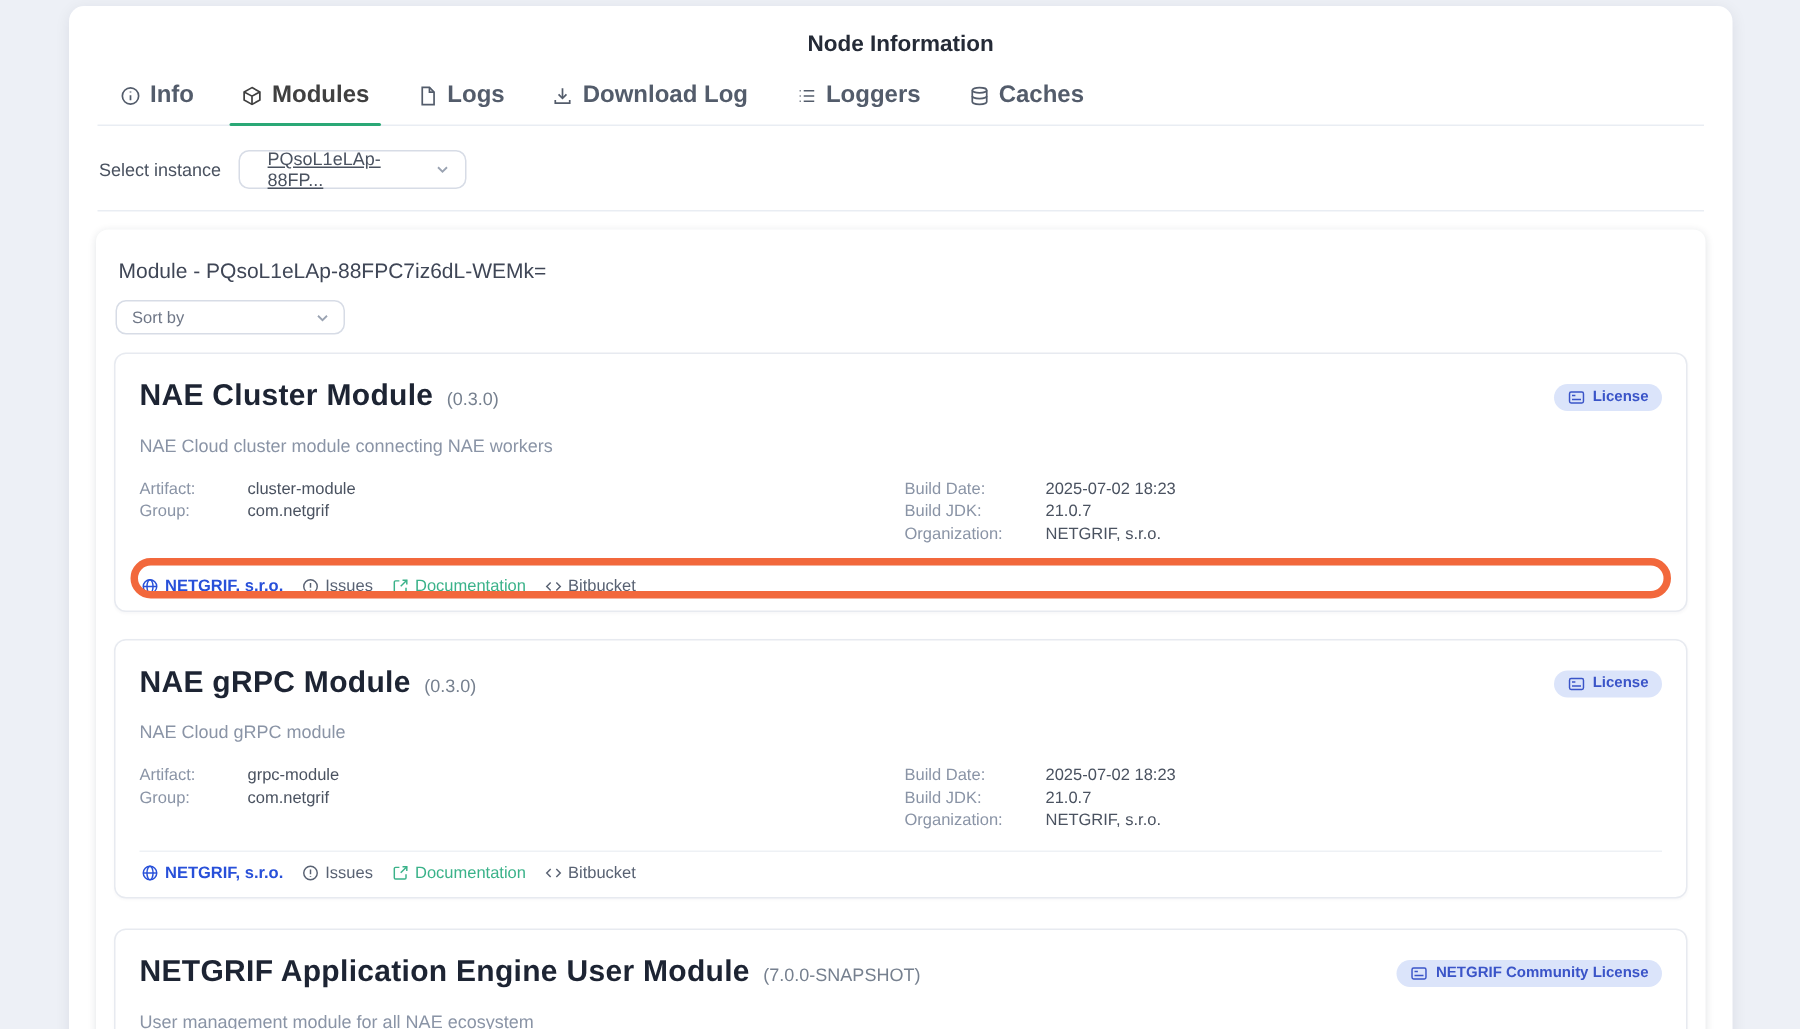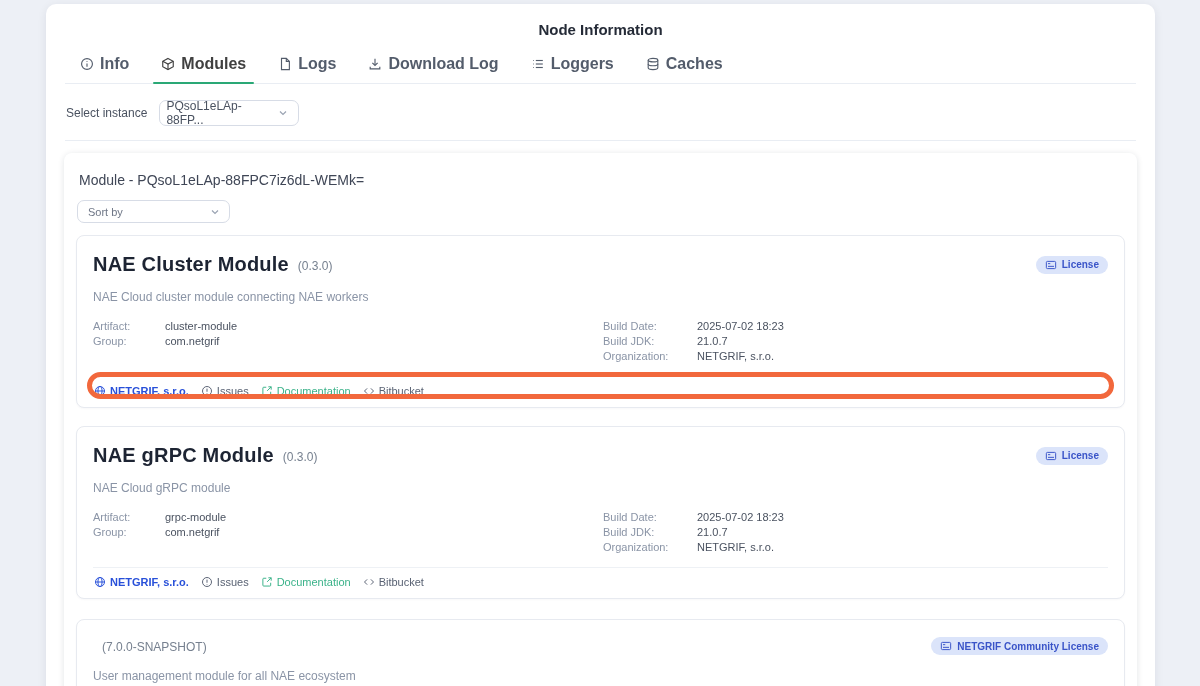--- a/index.html
+++ b/index.html
@@ -38,21 +38,21 @@
   }
   
   .instance-row { display:flex; align-items:center; gap:12px; padding:16px 0 14px 20px; }
   .instance-row .lbl { font-size:12px; color:#4a5260; }
   .select {
     display:flex; align-items:center; justify-content:space-between;
     border:1px solid #d7dce6; border-radius:7px; background:#fff;
     font-size:12px; color:#4a5260; cursor:pointer;
   }
   .select svg { width:12px; height:12px; stroke:#9aa3b2; fill:none; stroke-width:1.6; flex:none; }
-  .select.instance { width:140px; height:26px; padding:0 9px 0 6px; }
+  .select.instance { width:152px; height:26px; padding:0 9px 0 18px;text-decoration:underline; }
   .divider { margin:0 19px; border-top:1px solid #e9edf3; }
   
   .panel {
     margin:12px 18px 0; background:#fff; border-radius:8px;
     box-shadow:0 1px 6px rgba(20,30,50,.12);
     padding:14px 12px; height:620px;
   }
   .panel-title { font-size:14px; color:#3f4656; margin:5px 0 12px 3px; }
   .select.sort { width:153px; height:23px; padding:0 8px 0 10px; font-size:11px; color:#6f7787; margin-bottom:12px; margin-left:1px;gap:20px; }
   
@@ -320,20 +320,21 @@
               <path d="M5.5 4.5 L2 8 l3.5 3.5"></path>
               <path d="M10.5 4.5 L14 8 l-3.5 3.5"></path>
             </svg>
           <span>Bitbucket</span>
         </span>
       </div>
     </div>
 
     <div class="card" style="height:220px; margin-top:20px;">
       <div class="card-head">
+        <span class="card-title">NETGRIF Application Engine User Module</span>
         <span class="card-version">(7.0.0-SNAPSHOT)</span>
         <span class="badge">
           <svg viewBox="0 0 16 16">
               <rect x="1.8" y="3.2" width="12.4" height="9.6" rx="1.4"></rect>
               <line x1="4" y1="6.2" x2="7" y2="6.2"></line>
               <line x1="4" y1="9.8" x2="12" y2="9.8"></line>
             </svg>
           <span>NETGRIF Community License</span>
         </span>
       </div>

